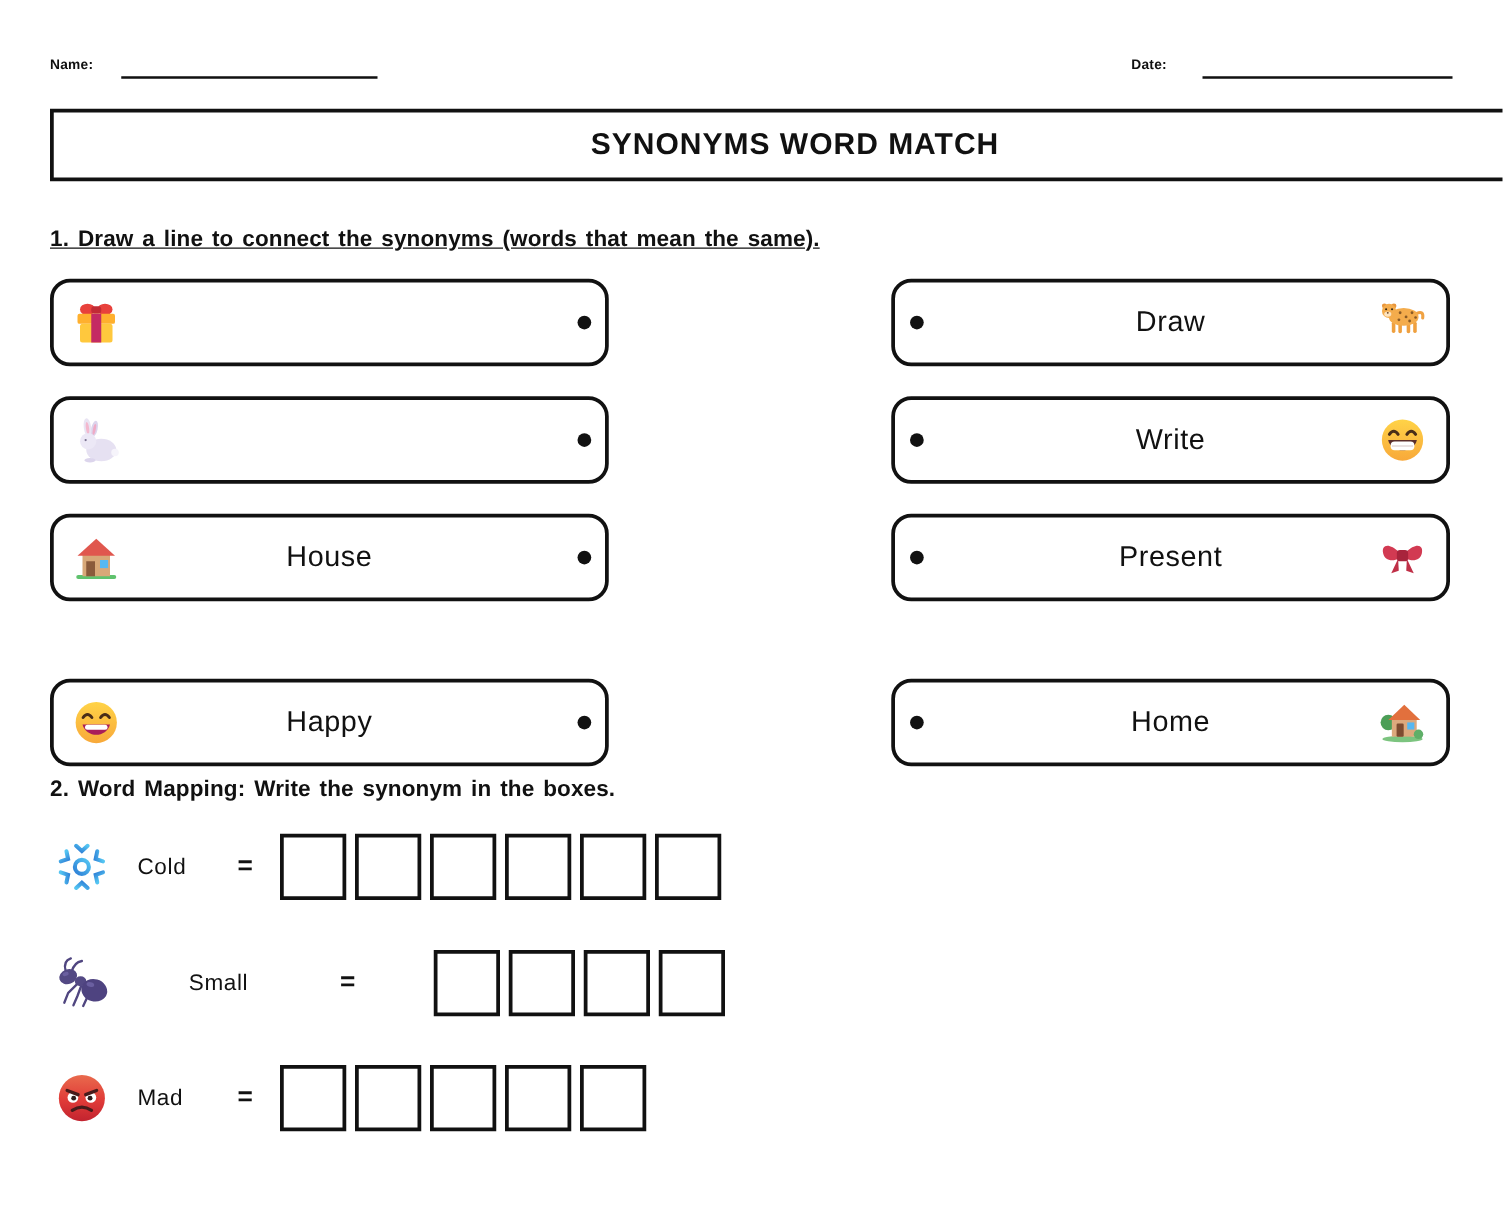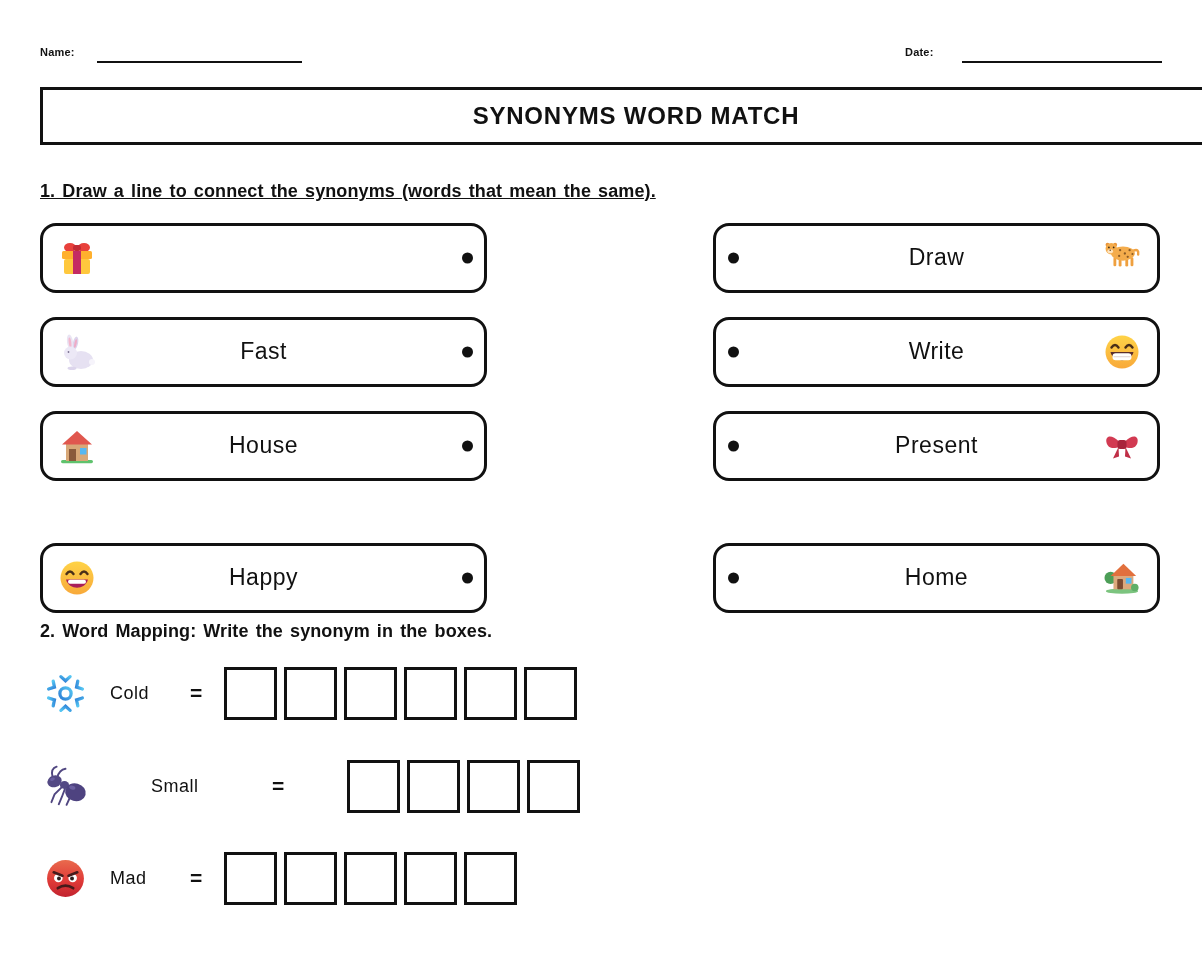--- a/index.html
+++ b/index.html
@@ -119,21 +119,20 @@
       <ellipse cx="17.5" cy="10.5" rx="1.1" ry="4.4" fill="#EFABC6" transform="rotate(12 17.5 10.5)"></ellipse>
       <ellipse cx="12" cy="9" rx="3" ry="7.5" fill="#E9E4F3" transform="rotate(-8 12 9)"></ellipse>
       <ellipse cx="12" cy="9.5" rx="1.3" ry="5" fill="#F3B8CE" transform="rotate(-8 12 9.5)"></ellipse>
       <ellipse cx="23" cy="27" rx="12" ry="9" fill="#E6E1F2"></ellipse>
       <circle cx="34" cy="29" r="3" fill="#F6F4FB"></circle>
       <circle cx="12.5" cy="20" r="6.5" fill="#ECE8F6"></circle>
       <circle cx="10.5" cy="19" r="0.9" fill="#7A7290"></circle>
       <ellipse cx="14" cy="35.2" rx="4.5" ry="1.8" fill="#DCD5EC"></ellipse>
     </svg>
   </span>
-  <span class="word">Fast</span>
   <span class="dot"></span>
 </div>
 
 <div class="card left-card col-left row-2">
   <span class="icon">
     <svg viewBox="0 0 38 38" width="38" height="38">
       <rect x="3" y="33" width="32" height="3.2" rx="1.6" fill="#5FC26D"></rect>
       <rect x="8" y="16" width="22" height="18" fill="#D8A878"></rect>
       <path d="M4 17.5 L19 4 L34 17.5 Z" fill="#E0574E"></path>
       <rect x="11" y="22" width="7" height="12" fill="#8A5A3B"></rect>

